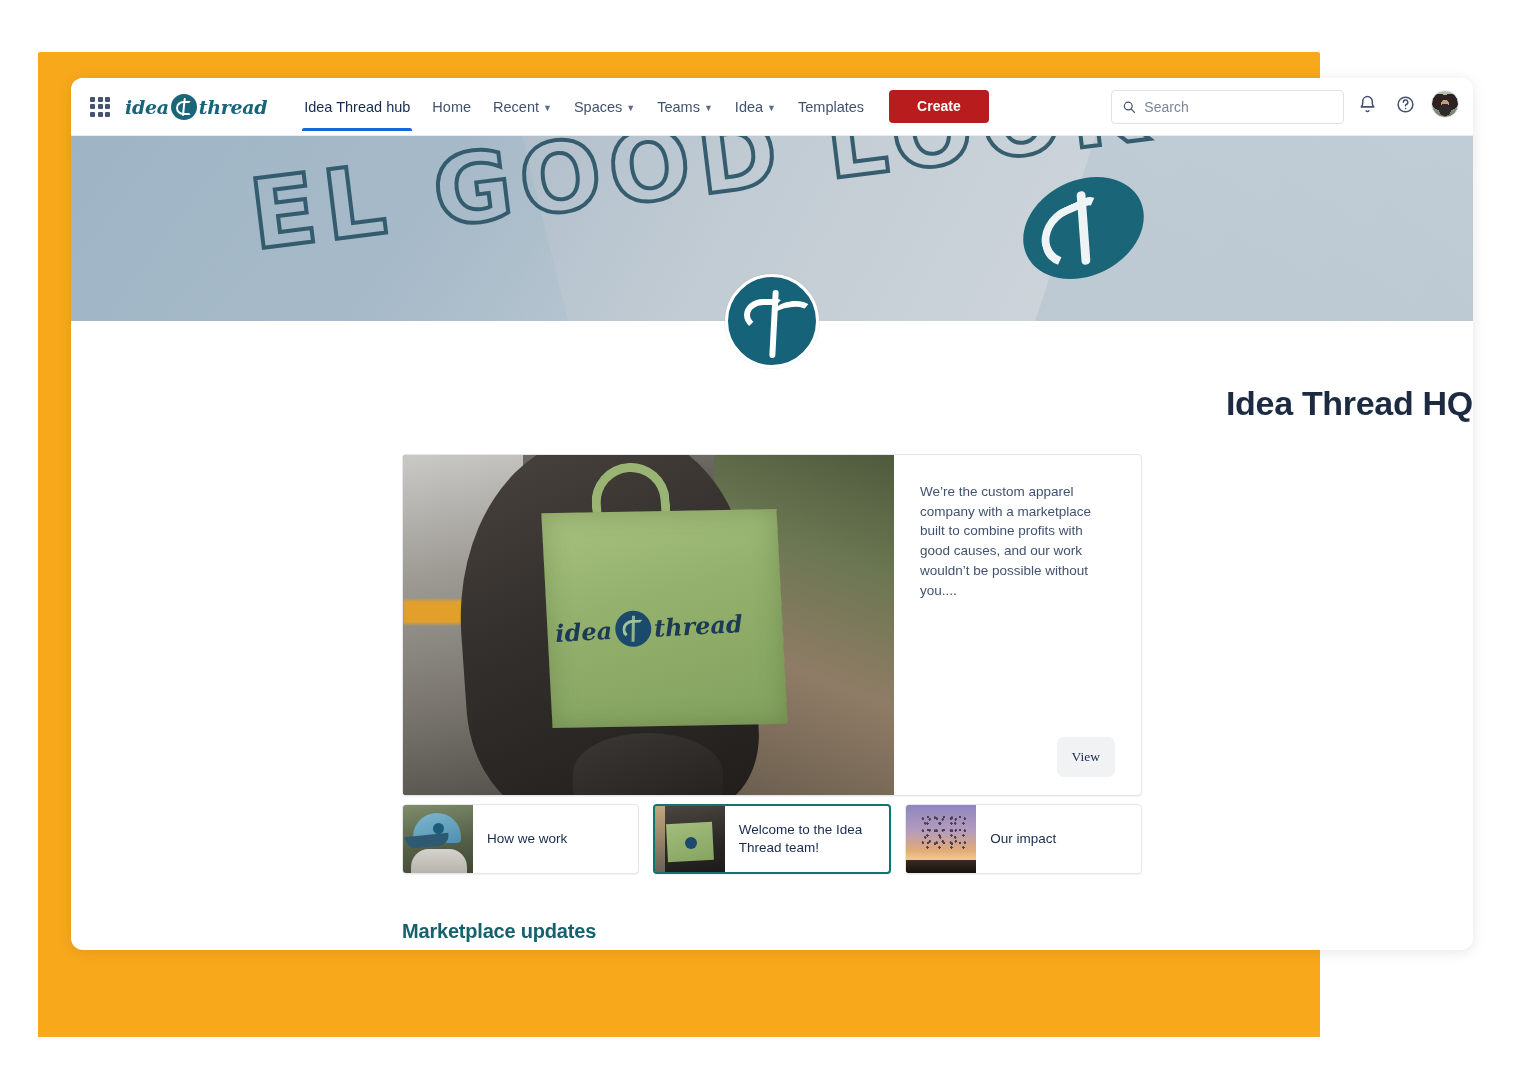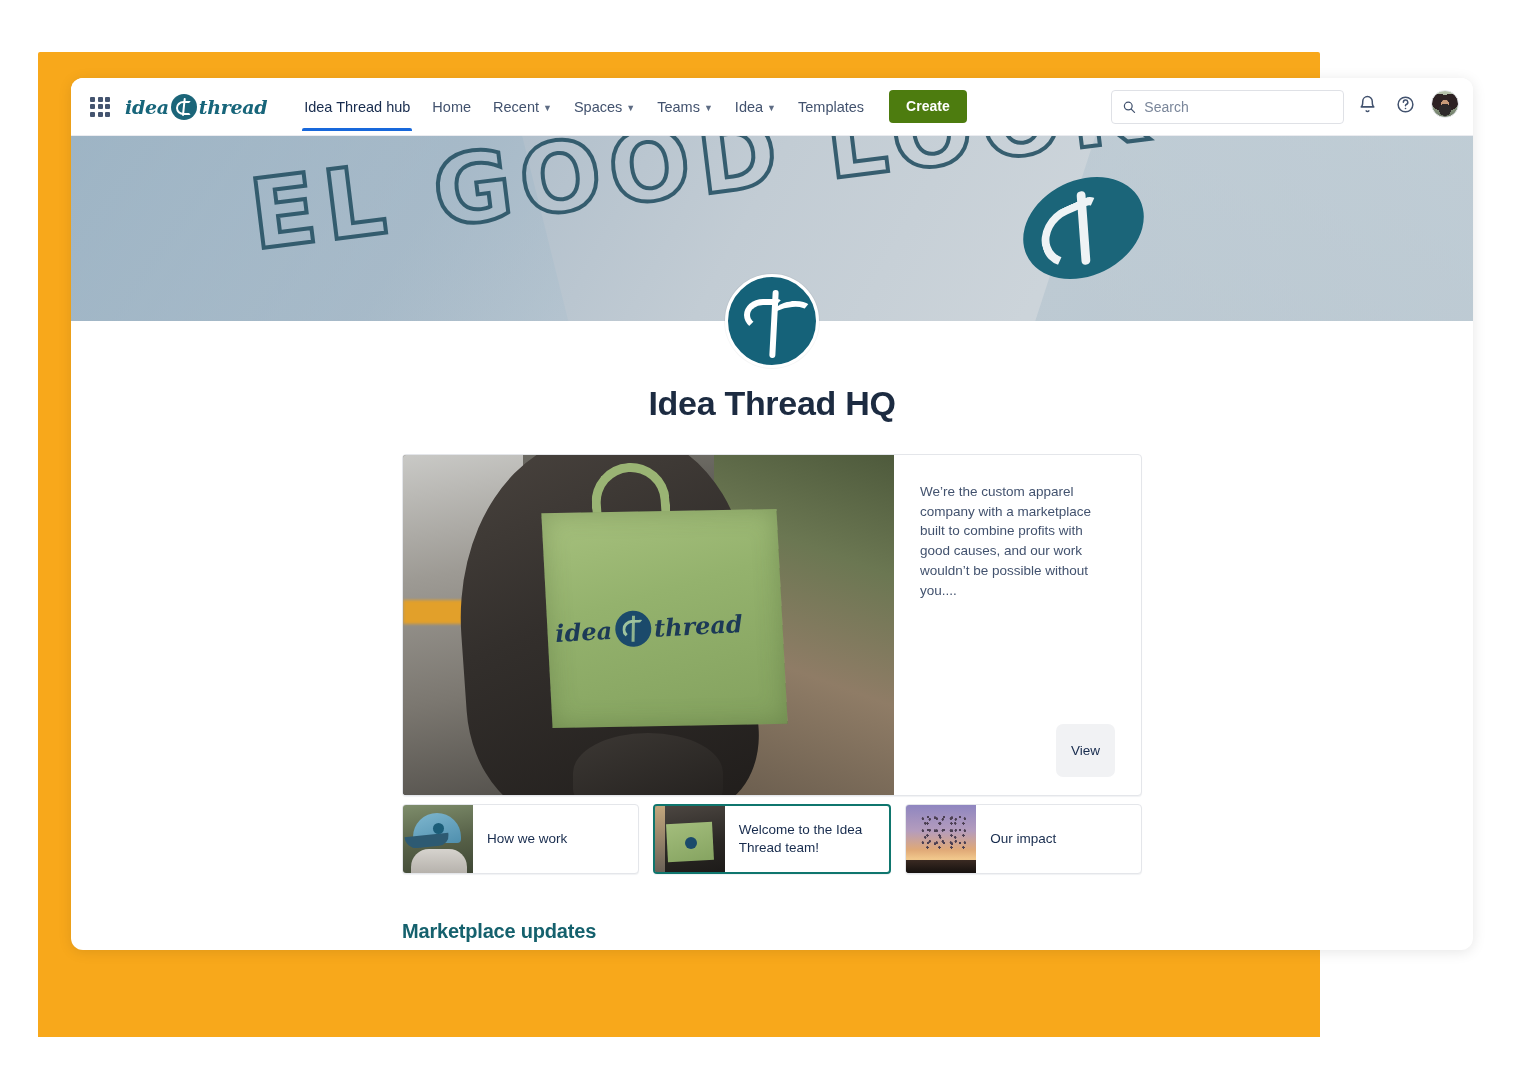--- a/index.html
+++ b/index.html
@@ -66,22 +66,22 @@
     white-space:nowrap; display:flex; align-items:center; gap:4px; line-height:1;
   }
   .navitem.active{ color:#172b4d; position:relative; }
   .navitem.active::after{
     content:""; position:absolute; left:9px; right:9px; bottom:0; height:3px;
     background:#1868db; border-radius:2px 2px 0 0;
   }
   .caret{ font-size:9px; color:#5e6c84; position:relative; top:1px; }
 
   .create-btn{
-    background:#4d7c0f; color:#fff; font-size:14px; font-weight:600;
-    padding:8px 17px; border-radius:4px; border:none; cursor:pointer;
+    background:#b91c1c; color:#fff; font-size:14px; font-weight:600;
+    padding:8px 28px; border-radius:4px; border:none; cursor:pointer;
     margin-left:14px; line-height:1.2;
   }
 
   .nav-right{ margin-left:auto; display:flex; align-items:flex-start; gap:8px; }
   .searchbox{
     width:233px; height:34px; border:1px solid #dfe1e6; border-radius:4px;
     display:flex; align-items:center; padding:0 10px; background:#fff;
   }
   .searchbox input{
     border:none; outline:none; font-size:14px; color:#42526e; width:100%;
@@ -158,21 +158,21 @@
     border:6px solid #fff; border-right-color:transparent; border-bottom-color:transparent;
     border-radius:60% 15% 15% 60%;
   }
   .page-logo .thread{
     position:absolute; left:44px; top:24px; width:42px; height:26px;
     border-top:6px solid #fff; border-right:6px solid transparent;
     border-radius:50% 50% 0 0; transform:rotate(-6deg);
   }
   .page-title{
     padding-top:62px; font-size:34px; font-weight:600; color:#1c2b41;
-    letter-spacing:-.3px; line-height:1.2;
+    letter-spacing:-.3px; line-height:1.2;text-align:right;
   }
 
   
   .content{ padding:0 0 0 0; }
   .hero-row{
     width:740px; margin:30px auto 0; display:flex;
     border:1px solid #e4e6ea; border-radius:4px; background:#fff; overflow:hidden;
     box-shadow:0 1px 1px rgba(9,30,66,.06);
   }
   .hero-img{
@@ -234,22 +234,22 @@
 
   .hero-side{ flex:1; padding:27px 26px 18px; display:flex; flex-direction:column; }
   .hero-side h3{
     font-size:17.5px; font-weight:600; color:#172b4d; line-height:1.35; margin-bottom:12px;
   }
   .hero-side p{
     font-size:13.5px; color:#42526e; line-height:1.47;
   }
   .view-btn{
     align-self:flex-end; margin-top:auto; background:#f1f2f4; color:#172b4d;
-    border:none; border-radius:7px; font-size:13.5px; padding:19px 15px; cursor:pointer;
-    font-family:Liberation Sans, sans-serif;
+    border:none; border-radius:7px; font-size:13.5px; padding:12px 15px; cursor:pointer;
+    font-family:Liberation Serif, serif;
   }
 
   .card-row{ width:740px; margin:8px auto 0; display:flex; gap:14px; }
   .mini-card{
     flex:1; height:70px; display:flex; align-items:stretch; background:#fff;
     border:1px solid #e4e6ea; border-radius:4px; overflow:hidden; cursor:pointer;
     box-shadow:0 1px 1px rgba(9,30,66,.06);
   }
   .mini-card.selected{ border:2px solid #0f766e; }
   .mini-thumb{ width:70px; flex:none; position:relative; overflow:hidden; }

